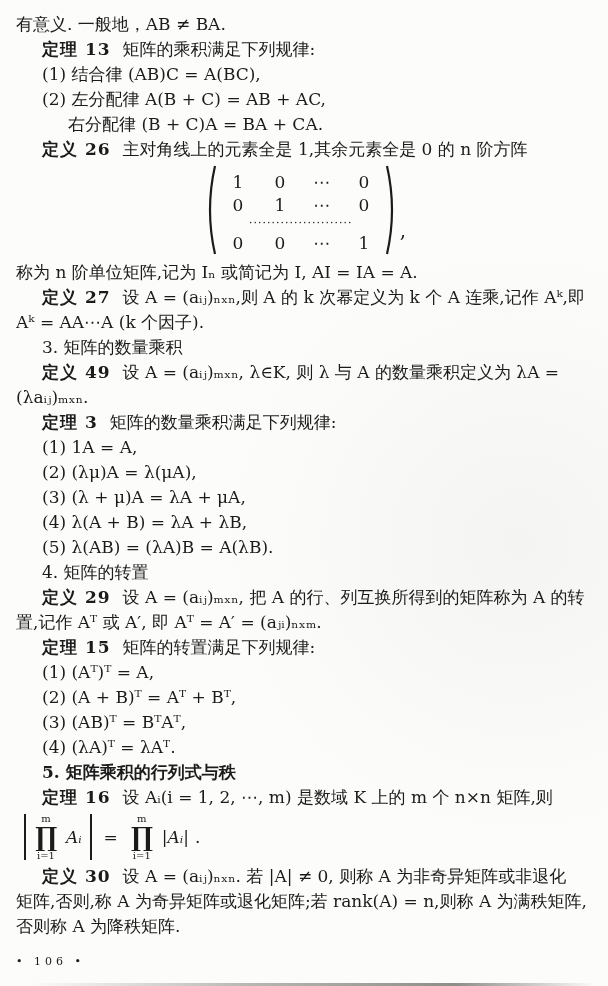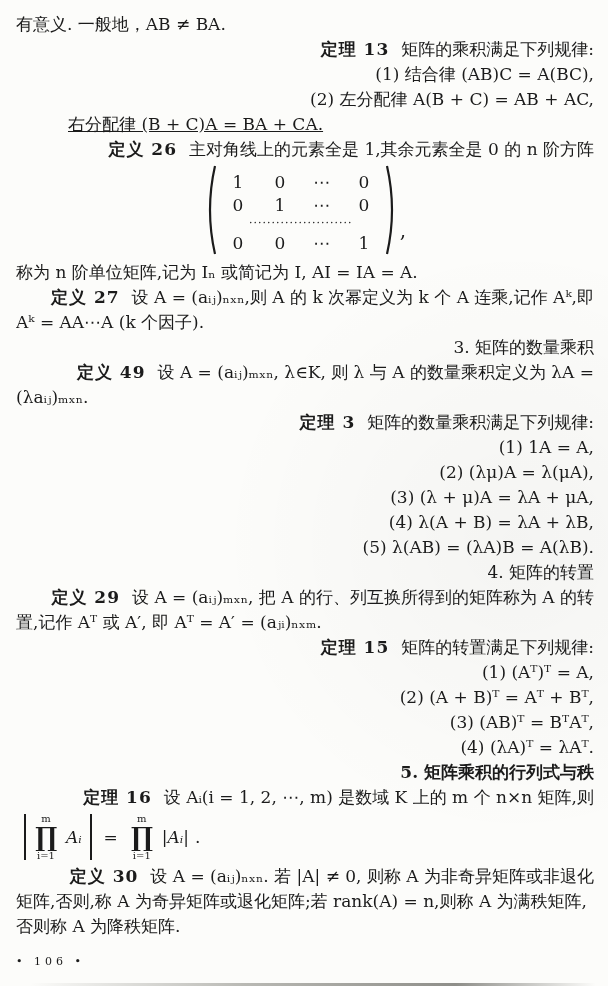--- a/index.html
+++ b/index.html
@@ -20,22 +20,22 @@
     background:
       radial-gradient(circle at 85% 55%, rgba(0,0,0,0.03), transparent 40%),
       #fcfcfa;
   }
   .ln {
     font-size: 17px;
     line-height: 25px;
     white-space: nowrap;
     overflow: hidden;
   }
-  .ind  { padding-left: 26px; text-align: right; }   
-  .ind2 { padding-left: 52px; text-decoration: underline; }   
+  .ind  { padding-left: 26px; }   
+  .ind2 { padding-left: 52px; }   
   .lbl  { font-weight: bold; letter-spacing: 1px; margin-right: 12px; }
   .bold { font-weight: bold; }
 
   
   .matrix-wrap {
     height: 96px;
     margin: 2px 0 0 0;
     display: flex;
     align-items: center;
     justify-content: center;

